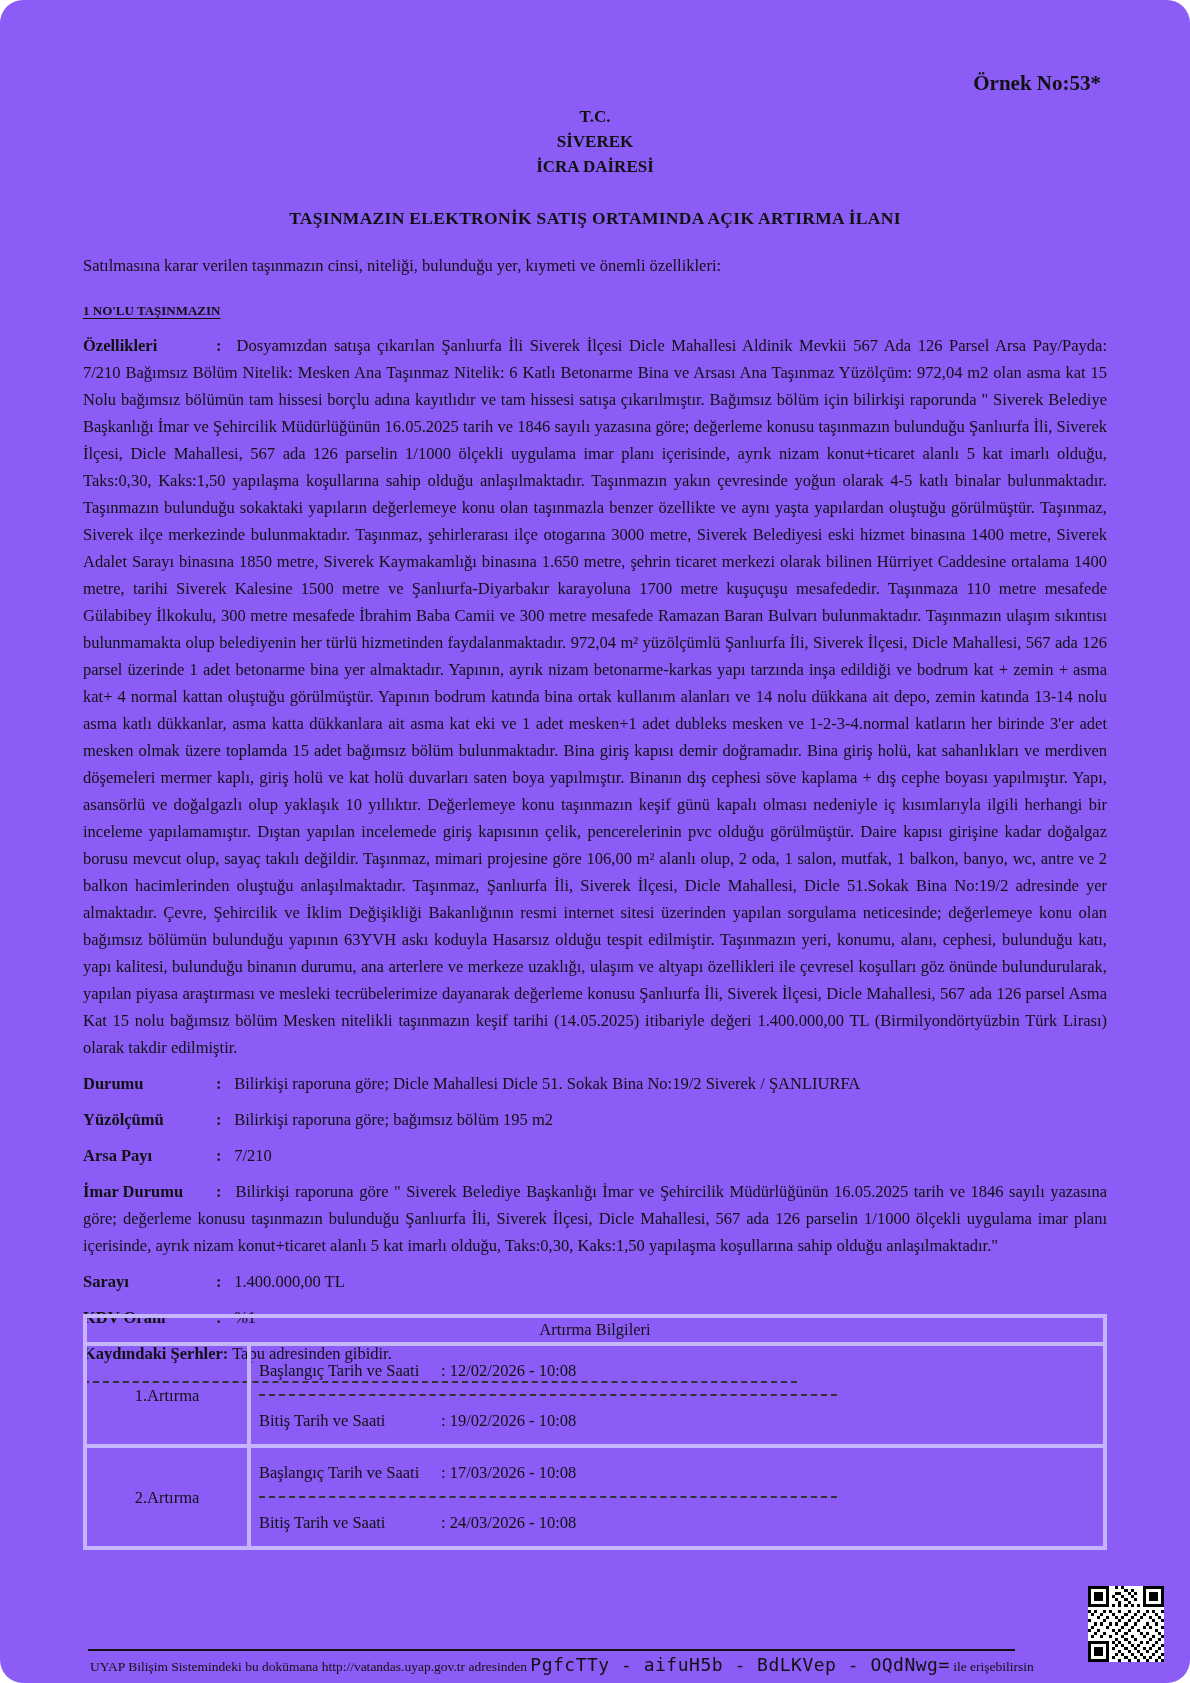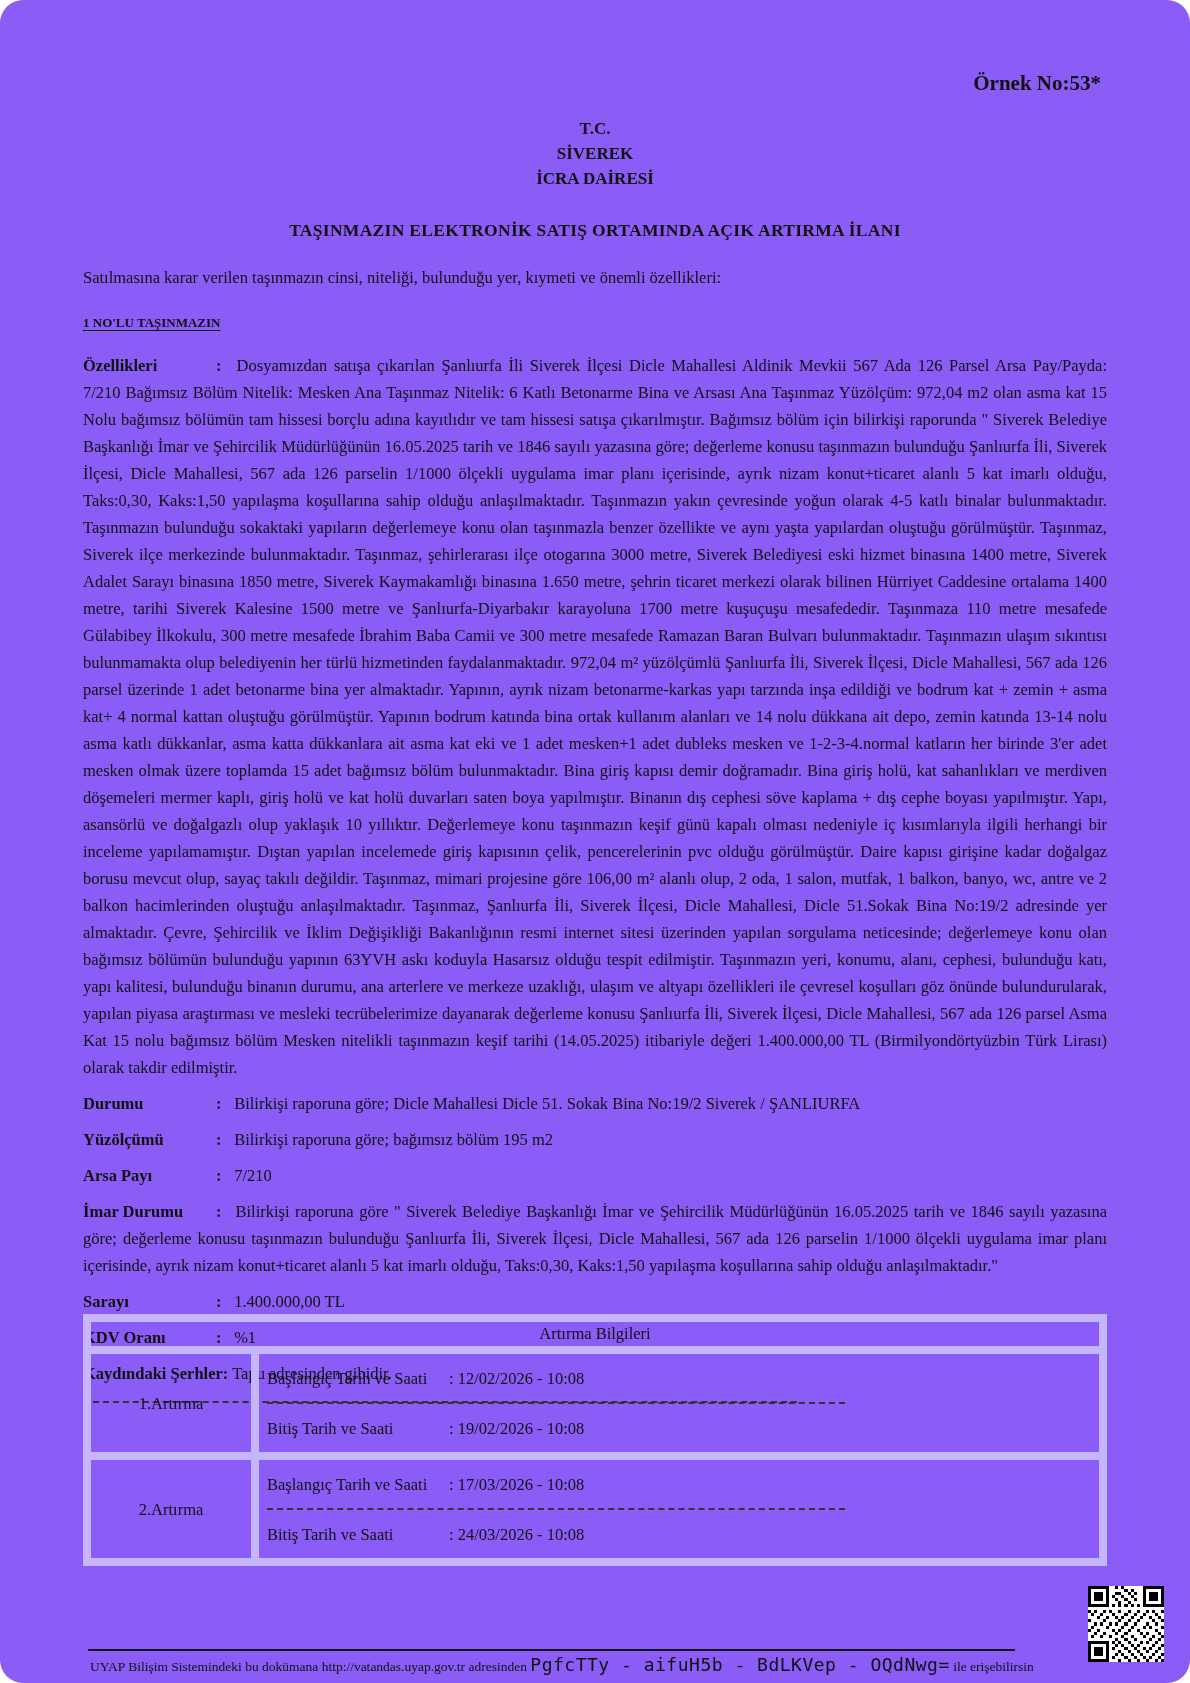--- a/index.html
+++ b/index.html
@@ -15,54 +15,54 @@
     border-radius:23px;
   }
   .content{position:absolute;left:83px;right:83px;top:0;}
   .form-no{
     margin-top:70px;
     text-align:right;
     font-size:21px;font-weight:bold;line-height:26px;
     padding-right:6px;
   }
   .court-block{
-    margin-top:20px;
+    margin-top:8px;
     text-align:center;font-weight:bold;
     font-size:17px;line-height:25px;
   }
   .doc-title{
     margin-top:26px;
     text-align:center;font-weight:bold;
     font-size:17.5px;line-height:26px;letter-spacing:.3px;
   }
   .intro{margin:21px 0 0 0;}
   .section-heading{
     margin:18px 0 3px 0;
     font-size:13px;font-weight:bold;line-height:27px;
     text-decoration:underline;
     text-underline-offset:3px;
   }
   .field{margin:9px 0 0 0;text-align:justify;}
-  .field.first{margin-top:16px;}
+  .field.first{margin-top:8px;}
   .flabel{font-weight:bold;display:inline-block;width:133px;}
   .fsep{font-weight:bold;display:inline-block;width:14px;}
   .field.nolbl .flabel{width:auto;}
   .field.nolbl .fsep{width:auto;}
   .dashed-sep{
     margin-top:14px;
     width:714px;height:0;
     border-top:2.5px dashed #333;
   }
   table.auction{
     position:absolute;left:83px;top:1314px;
     width:1024px;
     border-collapse:collapse;
     font-size:16.5px;
   }
-  table.auction th, table.auction td{border:8px solid #c4b5fd;}
+  table.auction th, table.auction td{border:4px solid #c4b5fd;}
   table.auction th{
     font-weight:normal;text-align:center;
     padding:1px 4px;line-height:22px;
   }
   td.round-cell{
     width:152px;text-align:center;vertical-align:middle;
     padding:4px;
   }
   td.details-cell{padding:12px 12px 10px 8px;vertical-align:middle;}
   .dline{line-height:26px;}

